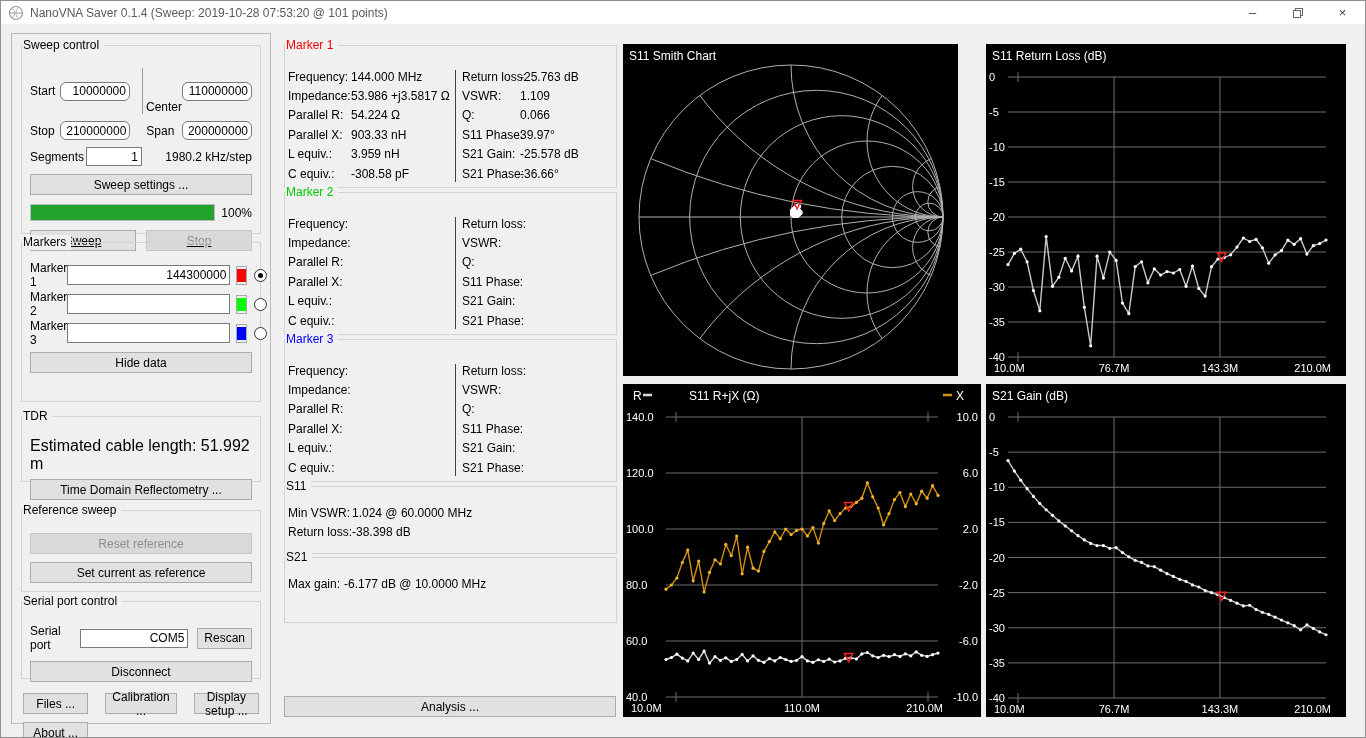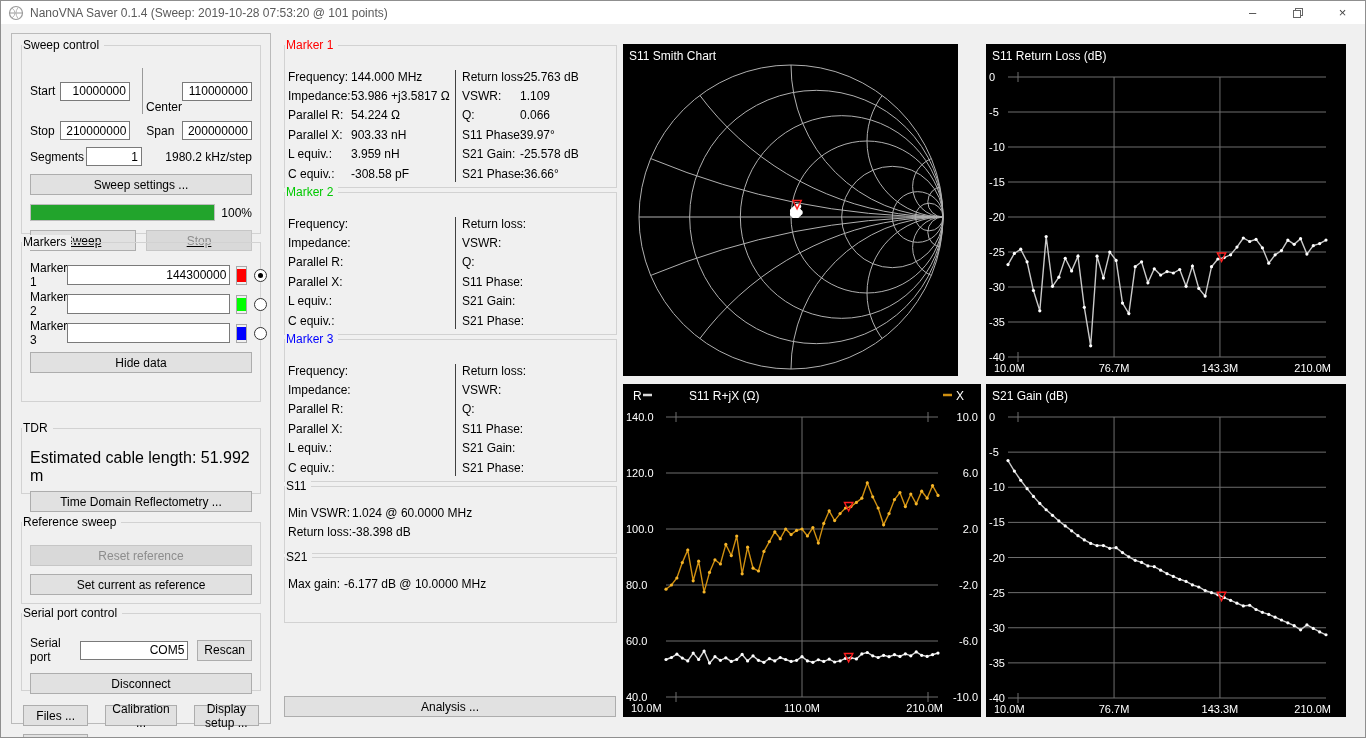--- a/index.html
+++ b/index.html
@@ -17,34 +17,34 @@
 
   
   .gbox { position:relative; border:1px solid #d2d2d2; }
   .glegend { position:absolute; top:-8px; left:0; background:#f0f0f0; padding:0 5px 0 1px; font-size:12px; line-height:15px; color:#000; white-space:nowrap; }
 
   
   .left-panel { position:absolute; left:10px; top:9px; width:260px; height:691px; border:1px solid #bababa; padding:11px 9px 0 9px; background:#f0f0f0; }
   .frow { display:flex; align-items:center; margin-bottom:7px; font-size:12px; }
   .flab1 { width:34px; } .flab2 { width:40px; margin-left:6px; }
   .tin { height:19px; border:1px solid #7a7a7a; background:#fff; font:12px "Liberation Sans",sans-serif; text-align:right; padding:0 3px; }
-  .in-freq { width:70px; } .vsep { width:1px; height:46px; background:#9a9a9a; margin-left:8px; position:absolute; left:112px; top:22px; }
+  .in-freq { width:70px;border-radius:6px; } .vsep { width:1px; height:46px; background:#9a9a9a; margin-left:8px; position:absolute; left:112px; top:22px; }
   .sweep-box { height:189px; margin-bottom:8px; padding:22px 8px 0 8px; }
   .seg-row { margin-top:1px; }
   .seg-lab { width:56px; } .in-seg { width:56px; }
   .step-lab { flex:1; text-align:right; }
   .btn { background:#e1e1e1; border:1px solid #adadad; font:12px "Liberation Sans",sans-serif; color:#000; height:21px; display:flex; align-items:center; justify-content:center; padding:0 6px; }
   .btn.disabled { background:#d9d9d9; border-color:#c6c6c6; color:#8d8d8d; }
   .wfull { width:100%; }
   .prog-row { display:flex; align-items:center; margin:9px 0 9px 0; }
   .pbar { flex:1; height:17px; border:1px solid #bcbcbc; background:#eee; margin-right:6px; }
   .pfill { height:100%; }
   .plab { font-size:12px; }
   .two-btn { display:flex; gap:10px;text-decoration:underline; } .two-btn .btn { flex:1; }
-  .markers-box { height:160px; margin-bottom:26px; padding:22px 8px 0 8px; }
+  .markers-box { height:160px; margin-bottom:14px; padding:22px 8px 0 8px; }
   .mkrow { display:flex; align-items:center; margin-bottom:9px; font-size:12px; height:20px; }
   .mklab { width:56px; }
   .in-mk { flex:1; height:20px; }
   .swatch { width:19px; height:19px; background:#f0f0f0; border:1px solid #a8a8a8; margin-left:6px; display:flex; align-items:center; justify-content:center; padding:0; }
   .swatch .chip { width:9px; height:13px; display:block; }
   .radio { width:13px; height:13px; border:1px solid #333; border-radius:50%; background:#fff; margin-left:7px; position:relative; flex:none; }
   .radio.checked::after { content:""; position:absolute; left:3px; top:3px; width:5px; height:5px; border-radius:50%; background:#000; }
   .tdr-box { height:66px; margin-bottom:28px; padding:20px 8px 0 8px; }
   .tdr-line { font-size:16px; margin-bottom:6px; }
   .ref-box { height:82px; margin-bottom:9px; padding:22px 8px 0 8px; }

